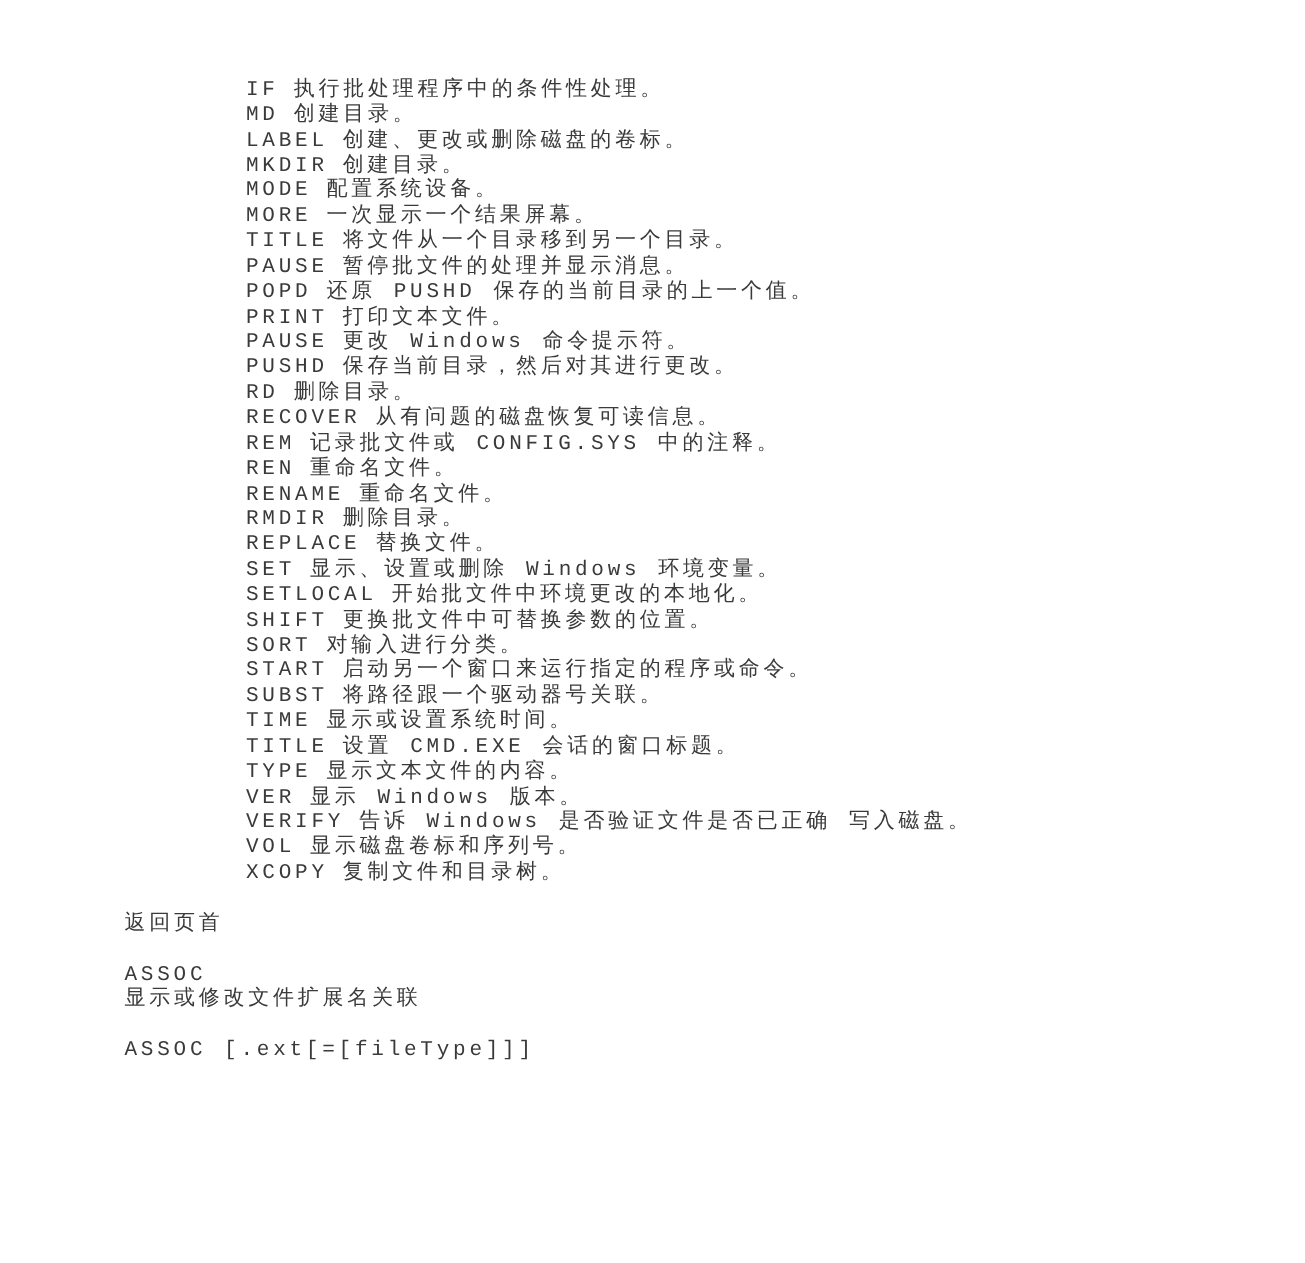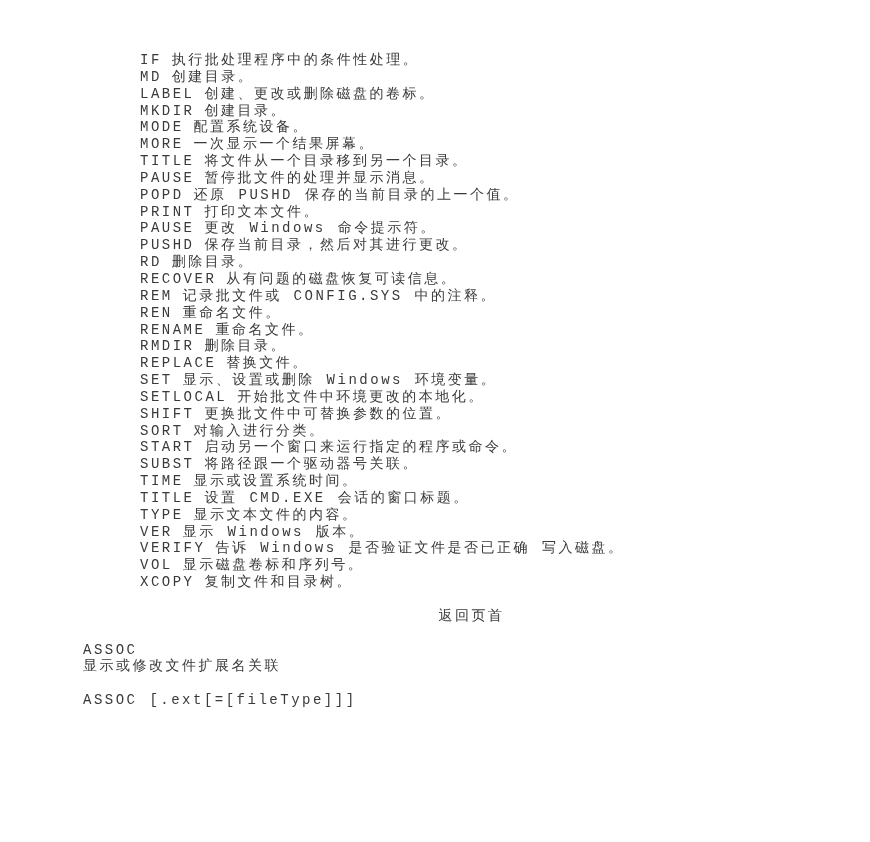--- a/index.html
+++ b/index.html
@@ -28,27 +28,27 @@
     white-space: nowrap;
   }
   .command-list {
     margin-left: 57px;
   }
   .line {
     height: 16.85px;
   }
   .cmd {
     margin-right: 10px;
+    margin-left: 24px;
   }
   .gap-line {
     height: 16.85px;
   }
   .back-to-top {
     cursor: pointer;
-    text-align: center;
   }
   .param-line .param-name {
     display: inline-block;
     width: 118px;
     margin-left: 10px;
   }
 </style>
 </head>
 <body>
 

